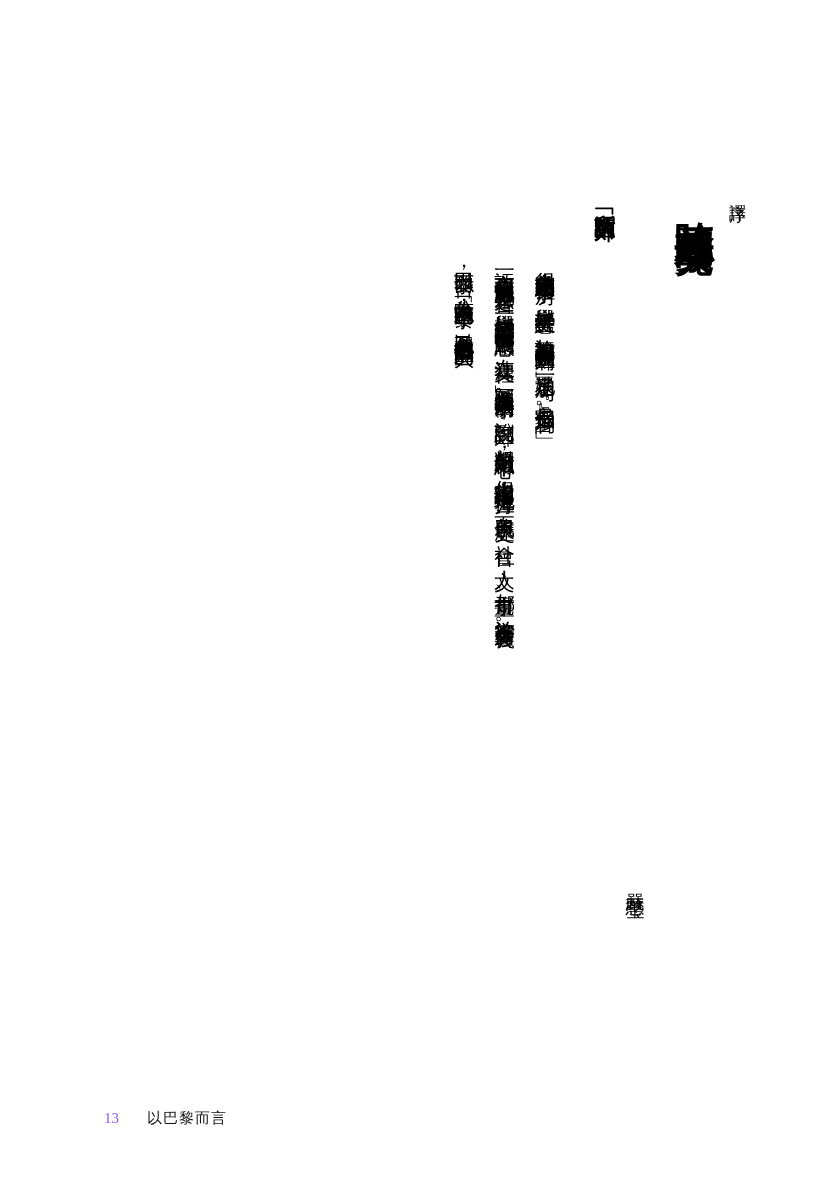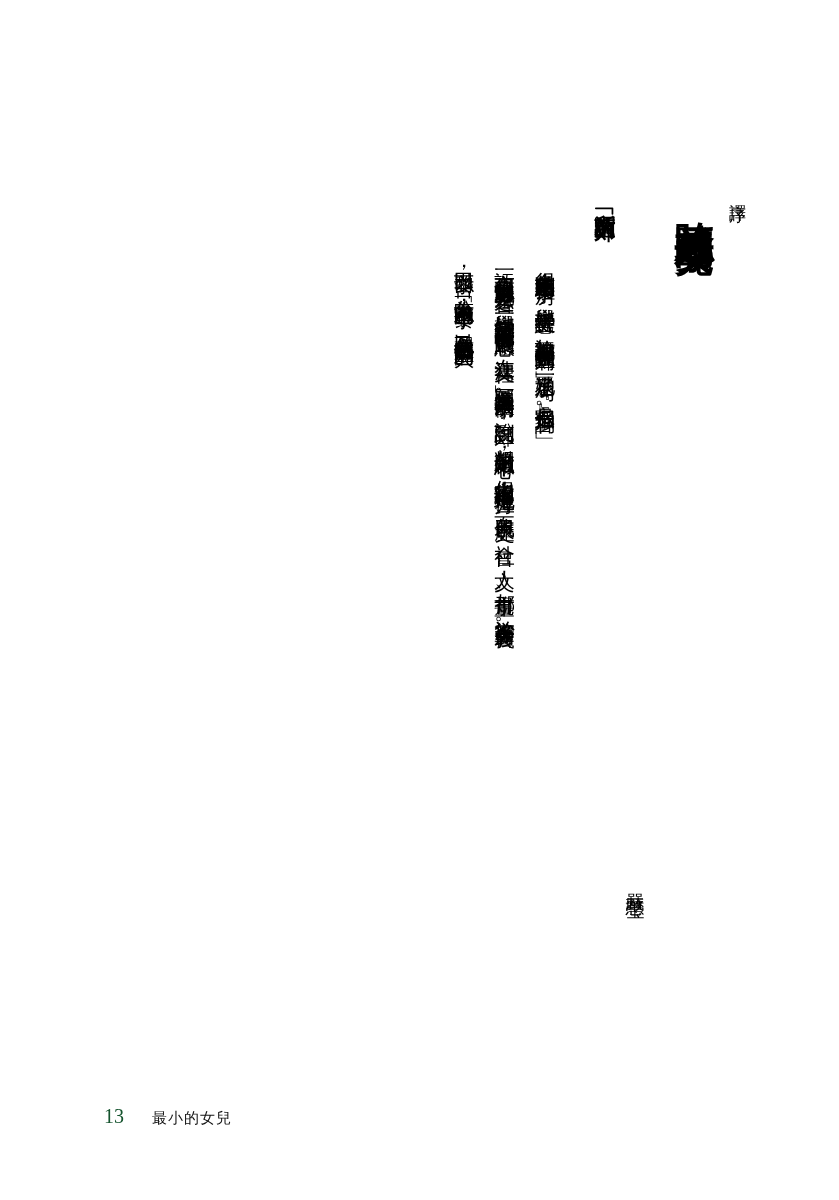--- a/index.html
+++ b/index.html
@@ -92,23 +92,23 @@
   .footer {
     position: absolute;
     left: 104px;
     bottom: 72px;
     display: flex;
     align-items: baseline;
     gap: 28px;
   }
 
   .folio {
-    font-size: 20px;
+    font-size: 15px;
     font-family: "Liberation Serif", serif;
-    color: #14532d;
+    color: #8b5cf6;
   }
 
   .runhead {
     font-size: 15px;
     font-family: "DejaVu Serif", "Liberation Serif", serif;
     letter-spacing: 1px;
     color: #111;
   }
 </style>
 </head>
@@ -129,16 +129,16 @@
     <div class="col col-body indent">很多年前剛到巴黎要租房子，學姊善意提醒：「無論如何都不要住到郊區啊！」她還加了一句：『它』是個形容詞。」</div>
 
     <div class="col col-body indent">語言有一個很強大的力量就是弦外之音，學姊短短一個詞彙可能代表背後龐大的意思。在法文裡，「郊區」這個字是具體的例子。說到郊區，相對的是城市中心，但它指的絕不僅是地理方位，而代表了歷史、社會、人文、都市規畫、治安等等多層含義。</div>
 
     <div class="col col-body indent">以巴黎而言，分為市區的「小巴黎」，以及包含整個外圍郊區的「大巴</div>
 
   </div>
 
   <div class="footer">
     <span class="folio">13</span>
-    <span class="runhead">最小的女兒</span>
+    <span class="runhead">以巴黎而言</span>
   </div>
 
 </div>
 
 </body></html>

